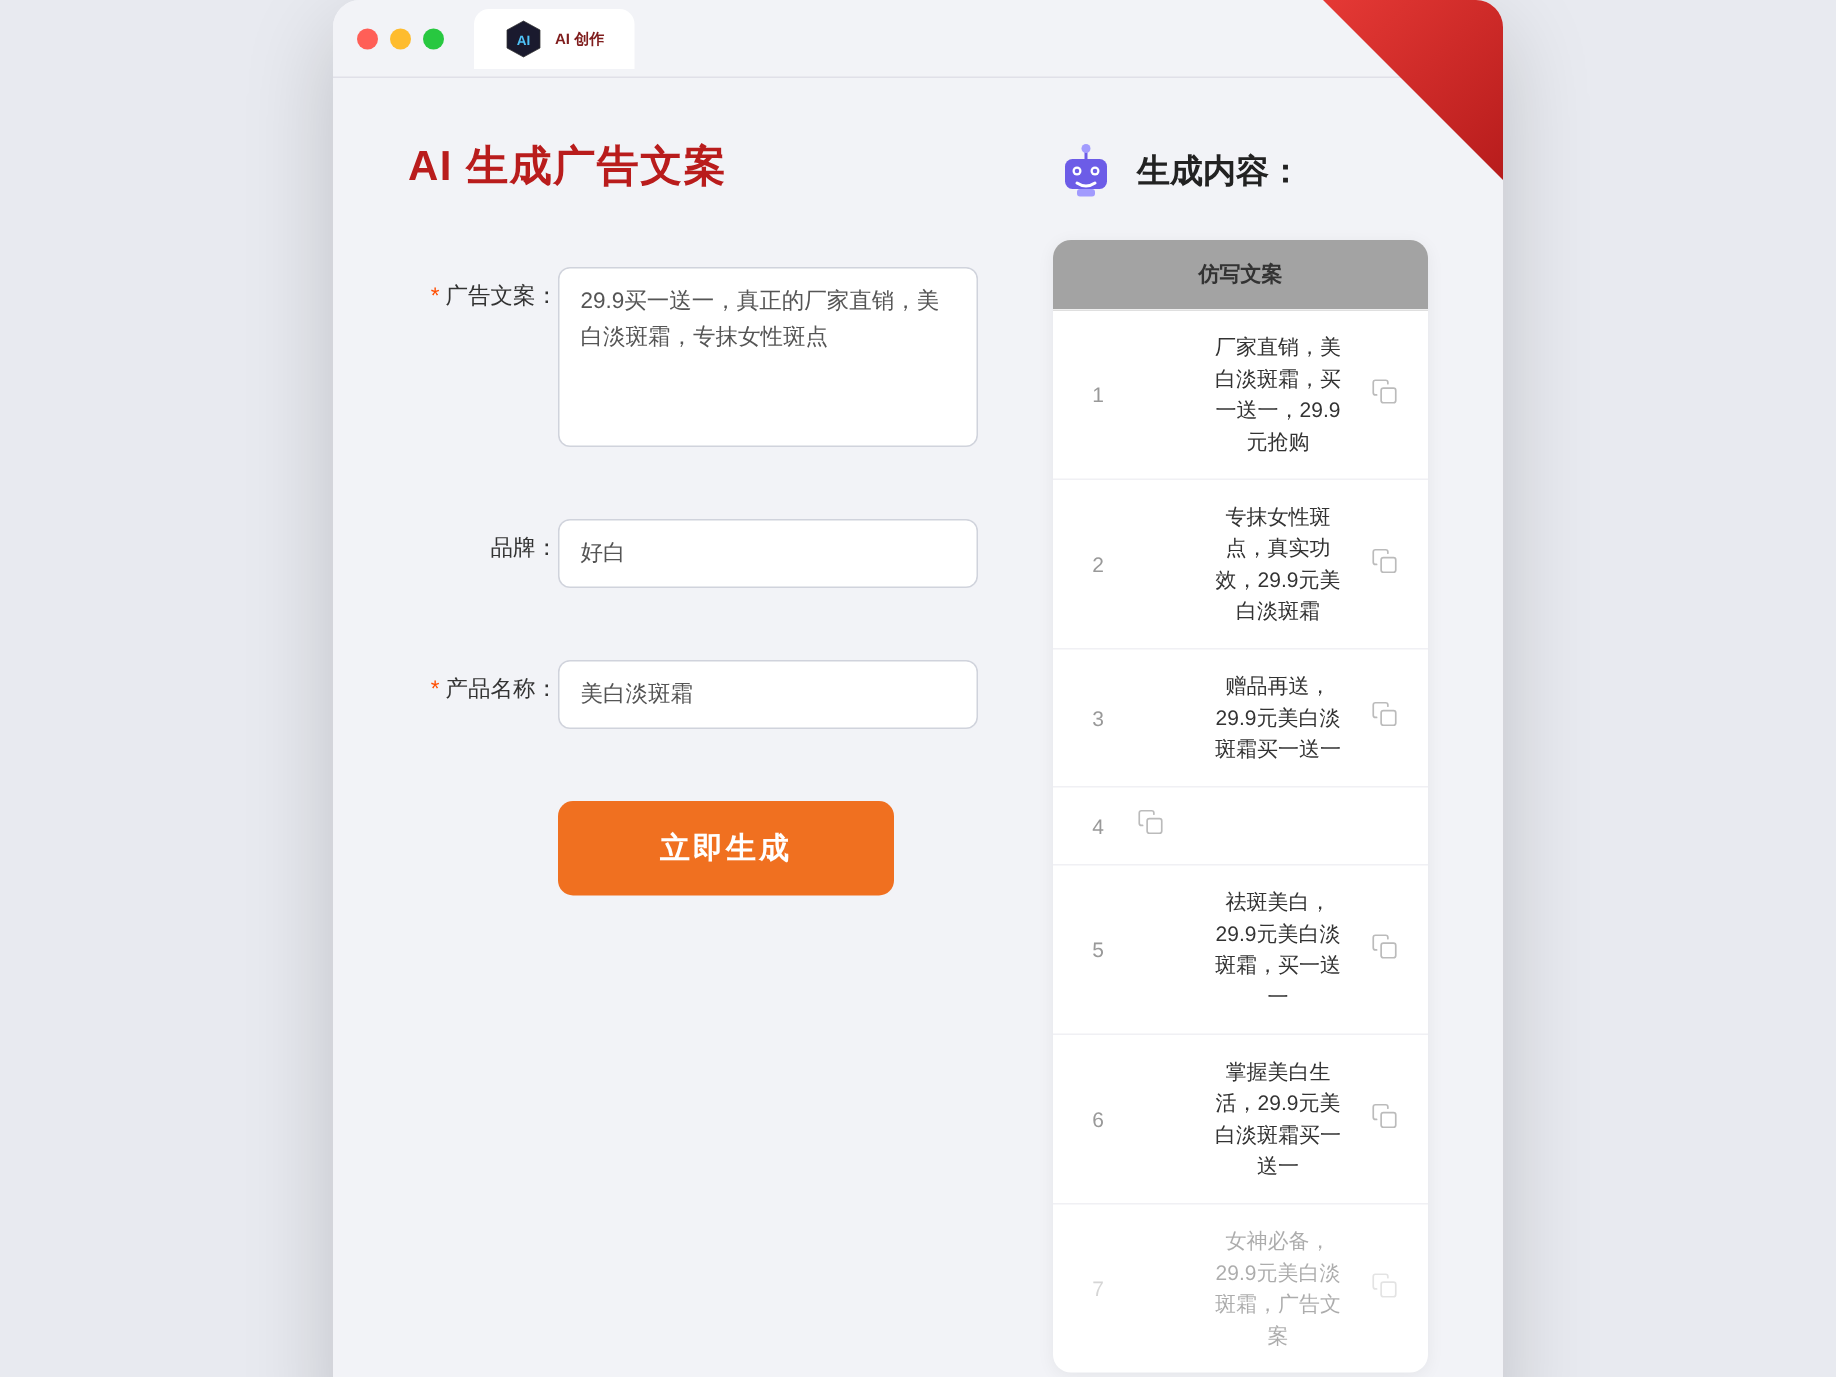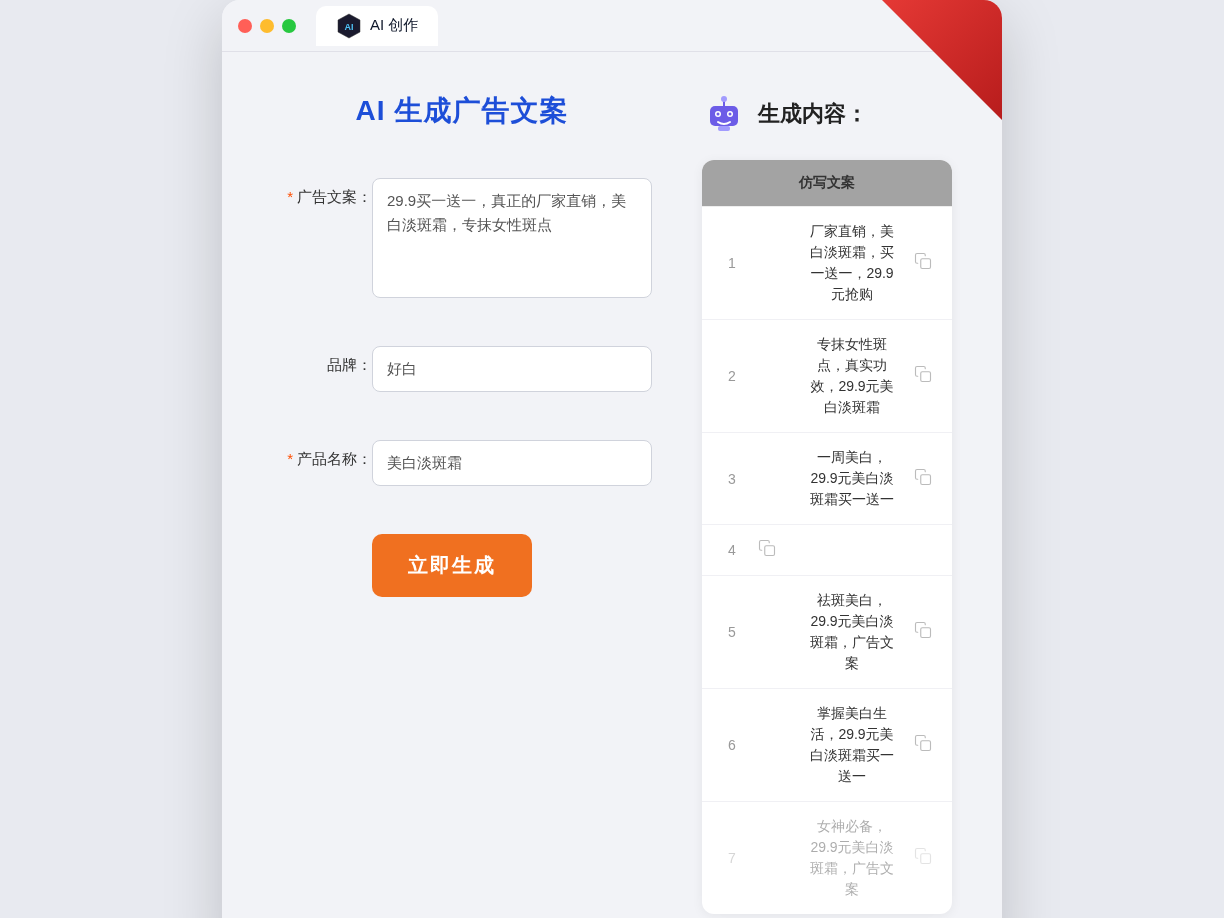--- a/index.html
+++ b/index.html
@@ -68,45 +68,44 @@
       padding: 8px 20px;
       height: 40px;
     }
 
     .tab-icon {
       width: 26px;
       height: 26px;
     }
 
     .tab-title {
-      font-size: 15px;
-      color: #0f172a;
-      font-weight: 400;
+      font-size: 10px;
+      color: #7f1d1d;
+      font-weight: 700;
     }
 
     
     .main-content {
       display: flex;
       padding: 40px 50px;
       gap: 50px;
       background: #f2f3f7;
     }
 
     
     .left-panel {
       flex: 0 0 380px;
     }
 
     .page-title {
       font-size: 28px;
       font-weight: 700;
-      color: #1d4ed8;
+      color: #b91c1c;
       margin-bottom: 36px;
       letter-spacing: 1px;
-      text-align: center;
     }
 
     .form-group {
       display: flex;
       align-items: flex-start;
       margin-bottom: 28px;
       margin-top: 48px;
     }
 
     .form-label {
@@ -141,21 +140,21 @@
       height: 120px;
     }
 
     .generate-btn {
       margin-top: 20px;
       margin-left: 100px;
       background: #f07020;
       color: #fff;
       border: none;
       border-radius: 10px;
-      padding: 18px 36px;
+      padding: 18px 68px;
       font-size: 20px;
       font-weight: 600;
       cursor: pointer;
       font-family: inherit;
       letter-spacing: 2px;
     }
 
     
     .right-panel {
       flex: 1;
@@ -318,36 +317,36 @@
             <div class="table-row">
               <span class="row-num">2</span>
               <span class="row-text">专抹女性斑点，真实功效，29.9元美白淡斑霜</span>
               <span><svg width="18" height="18" viewBox="0 0 24 24" fill="none" stroke="#bbb" stroke-width="1.5" stroke-linecap="round" stroke-linejoin="round">
                   <rect x="9" y="9" width="13" height="13" rx="2"></rect>
                   <path d="M5 15H4a2 2 0 0 1-2-2V4a2 2 0 0 1 2-2h9a2 2 0 0 1 2 2v1"></path>
                 </svg></span>
             </div>
             <div class="table-row">
               <span class="row-num">3</span>
-              <span class="row-text">一周美白，29.9元美白淡斑霜买一送一</span>
+              <span class="row-text">赠品再送，29.9元美白淡斑霜买一送一</span>
               <span><svg width="18" height="18" viewBox="0 0 24 24" fill="none" stroke="#bbb" stroke-width="1.5" stroke-linecap="round" stroke-linejoin="round">
                   <rect x="9" y="9" width="13" height="13" rx="2"></rect>
                   <path d="M5 15H4a2 2 0 0 1-2-2V4a2 2 0 0 1 2-2h9a2 2 0 0 1 2 2v1"></path>
                 </svg></span>
             </div>
             <div class="table-row">
               <span class="row-num">4</span>
               <span><svg width="18" height="18" viewBox="0 0 24 24" fill="none" stroke="#bbb" stroke-width="1.5" stroke-linecap="round" stroke-linejoin="round">
                   <rect x="9" y="9" width="13" height="13" rx="2"></rect>
                   <path d="M5 15H4a2 2 0 0 1-2-2V4a2 2 0 0 1 2-2h9a2 2 0 0 1 2 2v1"></path>
                 </svg></span>
             </div>
             <div class="table-row">
               <span class="row-num">5</span>
-              <span class="row-text">祛斑美白，29.9元美白淡斑霜，广告文案</span>
+              <span class="row-text">祛斑美白，29.9元美白淡斑霜，买一送一</span>
               <span><svg width="18" height="18" viewBox="0 0 24 24" fill="none" stroke="#bbb" stroke-width="1.5" stroke-linecap="round" stroke-linejoin="round">
                   <rect x="9" y="9" width="13" height="13" rx="2"></rect>
                   <path d="M5 15H4a2 2 0 0 1-2-2V4a2 2 0 0 1 2-2h9a2 2 0 0 1 2 2v1"></path>
                 </svg></span>
             </div>
             <div class="table-row">
               <span class="row-num">6</span>
               <span class="row-text">掌握美白生活，29.9元美白淡斑霜买一送一</span>
               <span><svg width="18" height="18" viewBox="0 0 24 24" fill="none" stroke="#bbb" stroke-width="1.5" stroke-linecap="round" stroke-linejoin="round">
                   <rect x="9" y="9" width="13" height="13" rx="2"></rect>

